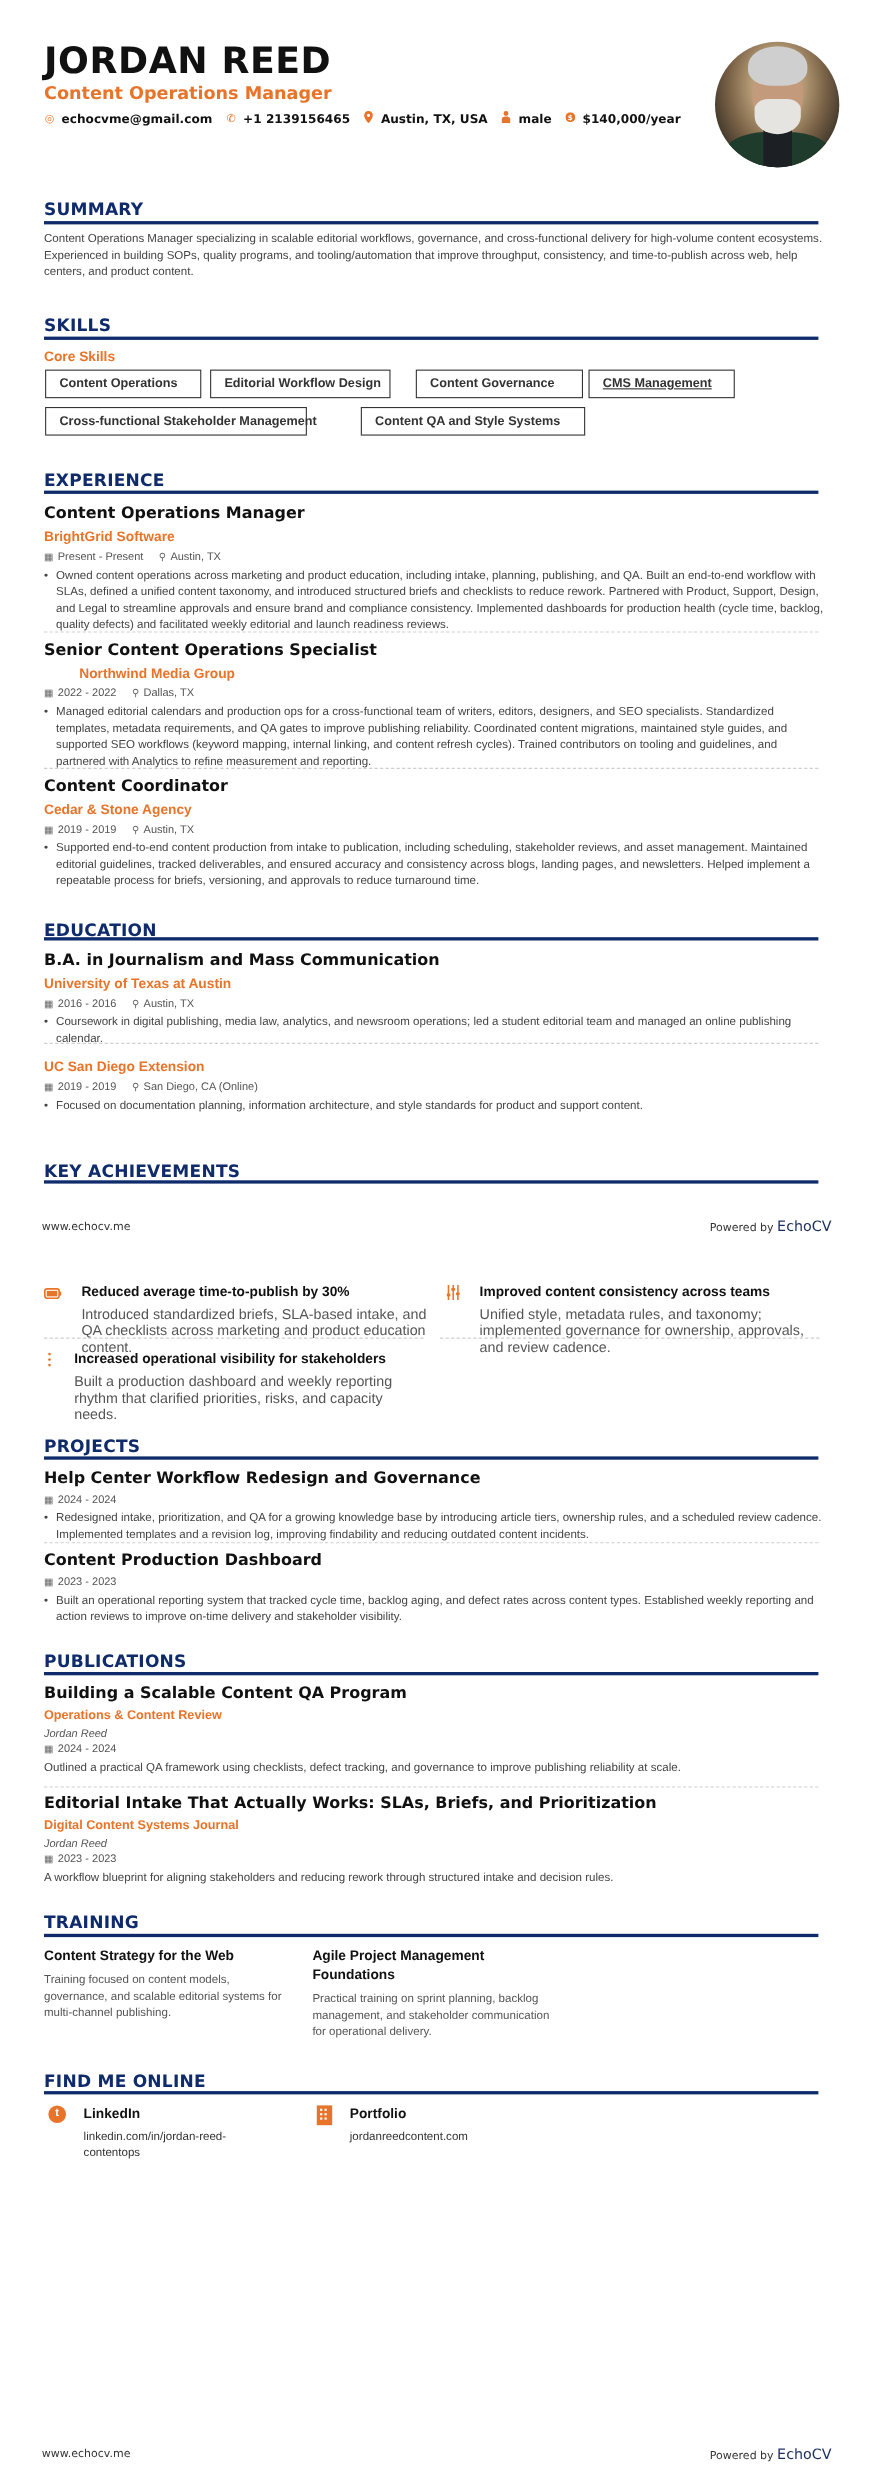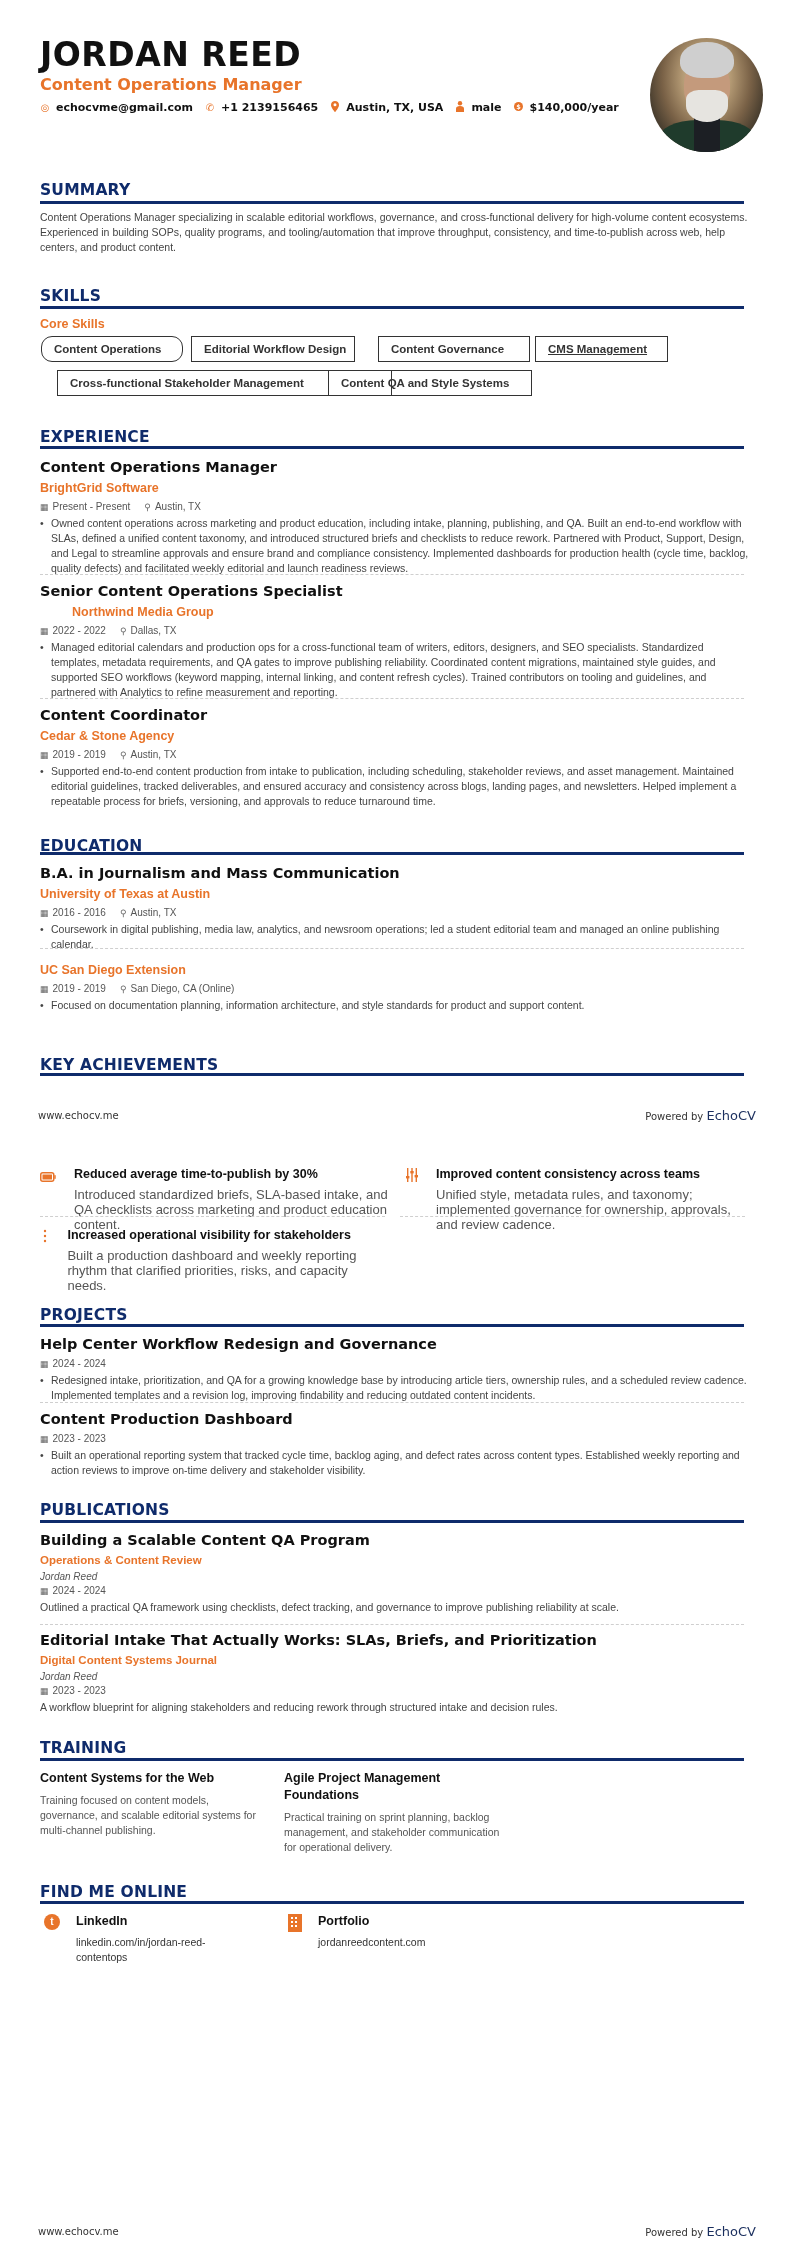--- a/index.html
+++ b/index.html
@@ -105,25 +105,25 @@
     <div class="hair"></div>
   </div>
 
   <div class="abs sec-title" style="top:183px;">SUMMARY</div>
   <div class="abs sec-rule" style="top:201px;"></div>
   <div class="abs para" style="left:40px; top:210px; width:710px;">Content Operations Manager specializing in scalable editorial workflows, governance, and cross-functional delivery for high-volume content ecosystems. Experienced in building SOPs, quality programs, and tooling/automation that improve throughput, consistency, and time-to-publish across web, help centers, and product content.</div>
 
   <div class="abs sec-title" style="top:289px;">SKILLS</div>
   <div class="abs sec-rule" style="top:306px;"></div>
   <div class="abs entry-org" style="left:40px; top:318px;">Core Skills</div>
-  <div class="chip" style="left:41px; top:336px; width:142px;border-radius:11px;">Content Operations</div>
+  <div class="chip" style="left:41px; top:336px; width:142px;">Content Operations</div>
   <div class="chip" style="left:191px; top:336px; width:164px;">Editorial Workflow Design</div>
   <div class="chip" style="left:378px; top:336px; width:152px;">Content Governance</div>
   <div class="chip" style="left:535px; top:336px; width:133px;text-decoration:underline;">CMS Management</div>
-  <div class="chip" style="left:57px; top:370px; width:335px;">Cross-functional Stakeholder Management</div>
+  <div class="chip" style="left:41px; top:370px; width:238px;">Cross-functional Stakeholder Management</div>
   <div class="chip" style="left:328px; top:370px; width:204px;">Content QA and Style Systems</div>
 
   <div class="abs sec-title" style="top:430px;">EXPERIENCE</div>
   <div class="abs sec-rule" style="top:446px;"></div>
 
   <div class="abs" style="left:40px; top:460px; width:710px;">
     <div class="entry-title">Content Operations Manager</div>
     <div class="entry-org" style="margin-top:6px;">BrightGrid Software</div>
     <div class="meta" style="margin-top:6px;">
       <div><span class="ic">▦</span><span>Present - Present</span></div>
@@ -292,21 +292,21 @@
     <div class="meta" style="margin-top:4px;">
       <div><span class="ic">▦</span><span>2023 - 2023</span></div>
     </div>
     <div class="para" style="margin-top:4px;">A workflow blueprint for aligning stakeholders and reducing rework through structured intake and decision rules.</div>
   </div>
 
   <div class="abs sec-title" style="top:1741px;">TRAINING</div>
   <div class="abs sec-rule" style="top:1758px;"></div>
 
   <div class="abs" style="left:40px; top:1770px; width:228px;">
-    <div class="tr-title">Content Systems for the Web</div>
+    <div class="tr-title">Content Strategy for the Web</div>
     <div class="tr-desc" style="margin-top:6px;">Training focused on content models, governance, and scalable editorial systems for multi-channel publishing.</div>
   </div>
   <div class="abs" style="left:284px; top:1770px; width:230px;">
     <div class="tr-title">Agile Project Management Foundations</div>
     <div class="tr-desc" style="margin-top:6px;">Practical training on sprint planning, backlog management, and stakeholder communication for operational delivery.</div>
   </div>
 
   <div class="abs sec-title" style="top:1885px;">FIND ME ONLINE</div>
   <div class="abs sec-rule" style="top:1901px;"></div>
 

